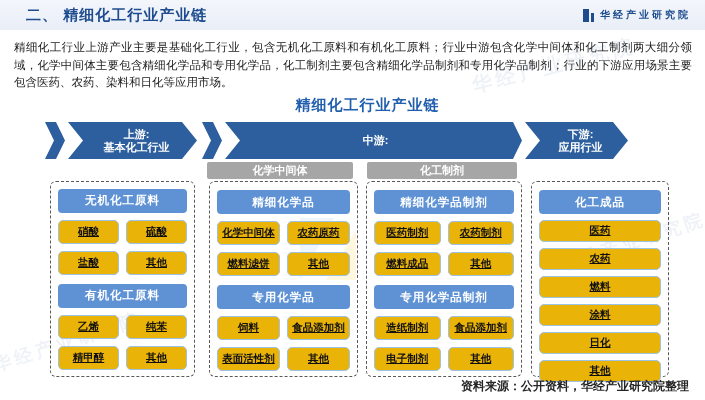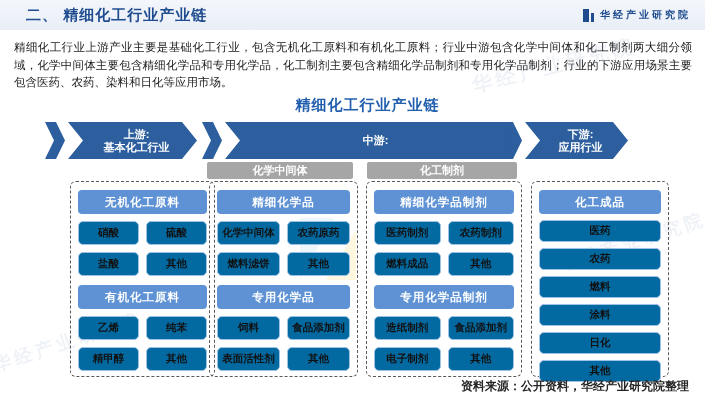--- a/index.html
+++ b/index.html
@@ -36,33 +36,33 @@
   .stage2{left:202px;width:316px;}
   .stage3{left:502px;width:126px;}
   
   .subbanner{position:absolute;top:162px;height:17px;background:#a6a6a6;color:#fff;
     font-size:11px;font-weight:bold;text-align:center;line-height:17px;border-radius:2px;}
   .sub1{left:207px;width:146px;}
   .sub2{left:367px;width:150px;}
   
   .col{position:absolute;top:181px;height:196px;border:1px dashed #595959;border-radius:6px;
     box-sizing:border-box;padding:8px 7px;display:flex;flex-direction:column;background:transparent;}
-  .col1{left:70px;width:145px;}
+  .col1{left:50px;width:145px;justify-content:center;}
   .col2{left:209px;width:149px;}
   .col3{left:366px;width:156px;}
   .col4{left:531px;width:138px;}
   .group{display:flex;flex-direction:column;gap:7px;}
   .group + .group{margin-top:9px;}
   .group-header{height:24px;background:#5e92d4;border-radius:4px;color:#fff;
     font-weight:bold;font-size:11.5px;display:flex;align-items:center;justify-content:center;
     letter-spacing:1px;flex:none;}
   .grid{display:grid;grid-template-columns:1fr 1fr;gap:7px;}
-  .item{height:22px;background:#0369a1;border:1.3px solid #9cc2e5;border-radius:5px;
+  .item{height:22px;background:#eab308;border:1.3px solid #9cc2e5;border-radius:5px;
     display:flex;align-items:center;justify-content:center;
-    font-size:10.5px;color:#111;font-weight:600;white-space:nowrap;}
+    font-size:10.5px;color:#111;font-weight:600;white-space:nowrap;text-decoration:underline;}
   .col4 .group{gap:6px;}
   .col4 .item{height:20px;}
   
   .footer{position:absolute;right:16px;bottom:5px;font-size:12px;font-weight:bold;color:#262626;}
   
   .wm{position:absolute;color:#1e4c8f;opacity:0.07;font-weight:bold;white-space:nowrap;
     pointer-events:none;letter-spacing:4px;}
   .wm1{top:52px;left:470px;font-size:20px;transform:rotate(-14deg);}
   .wm2{top:230px;left:555px;font-size:18px;transform:rotate(-18deg);}
   .wm3{top:330px;left:-10px;font-size:18px;transform:rotate(-18deg);}

